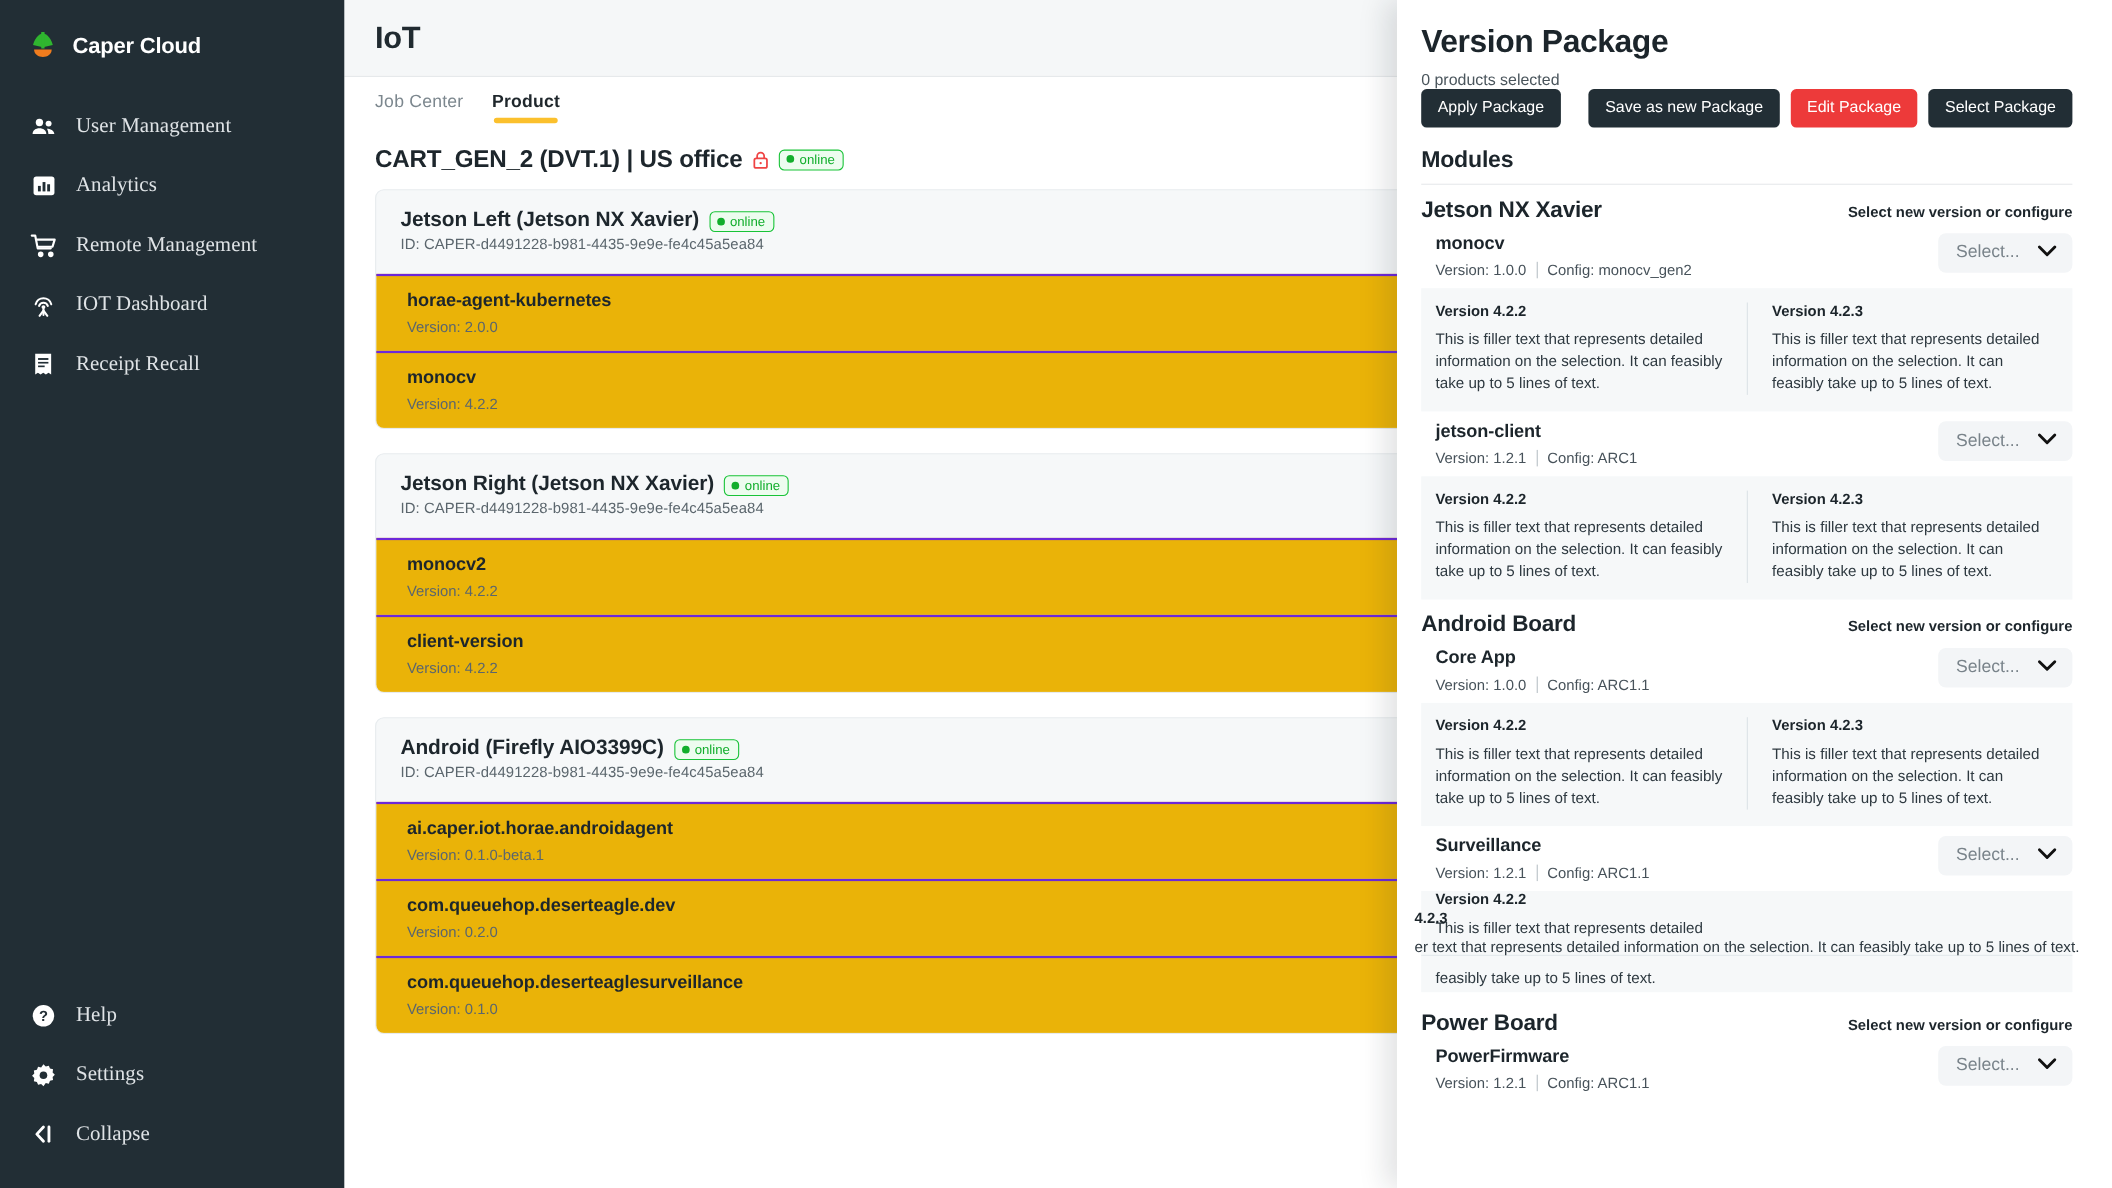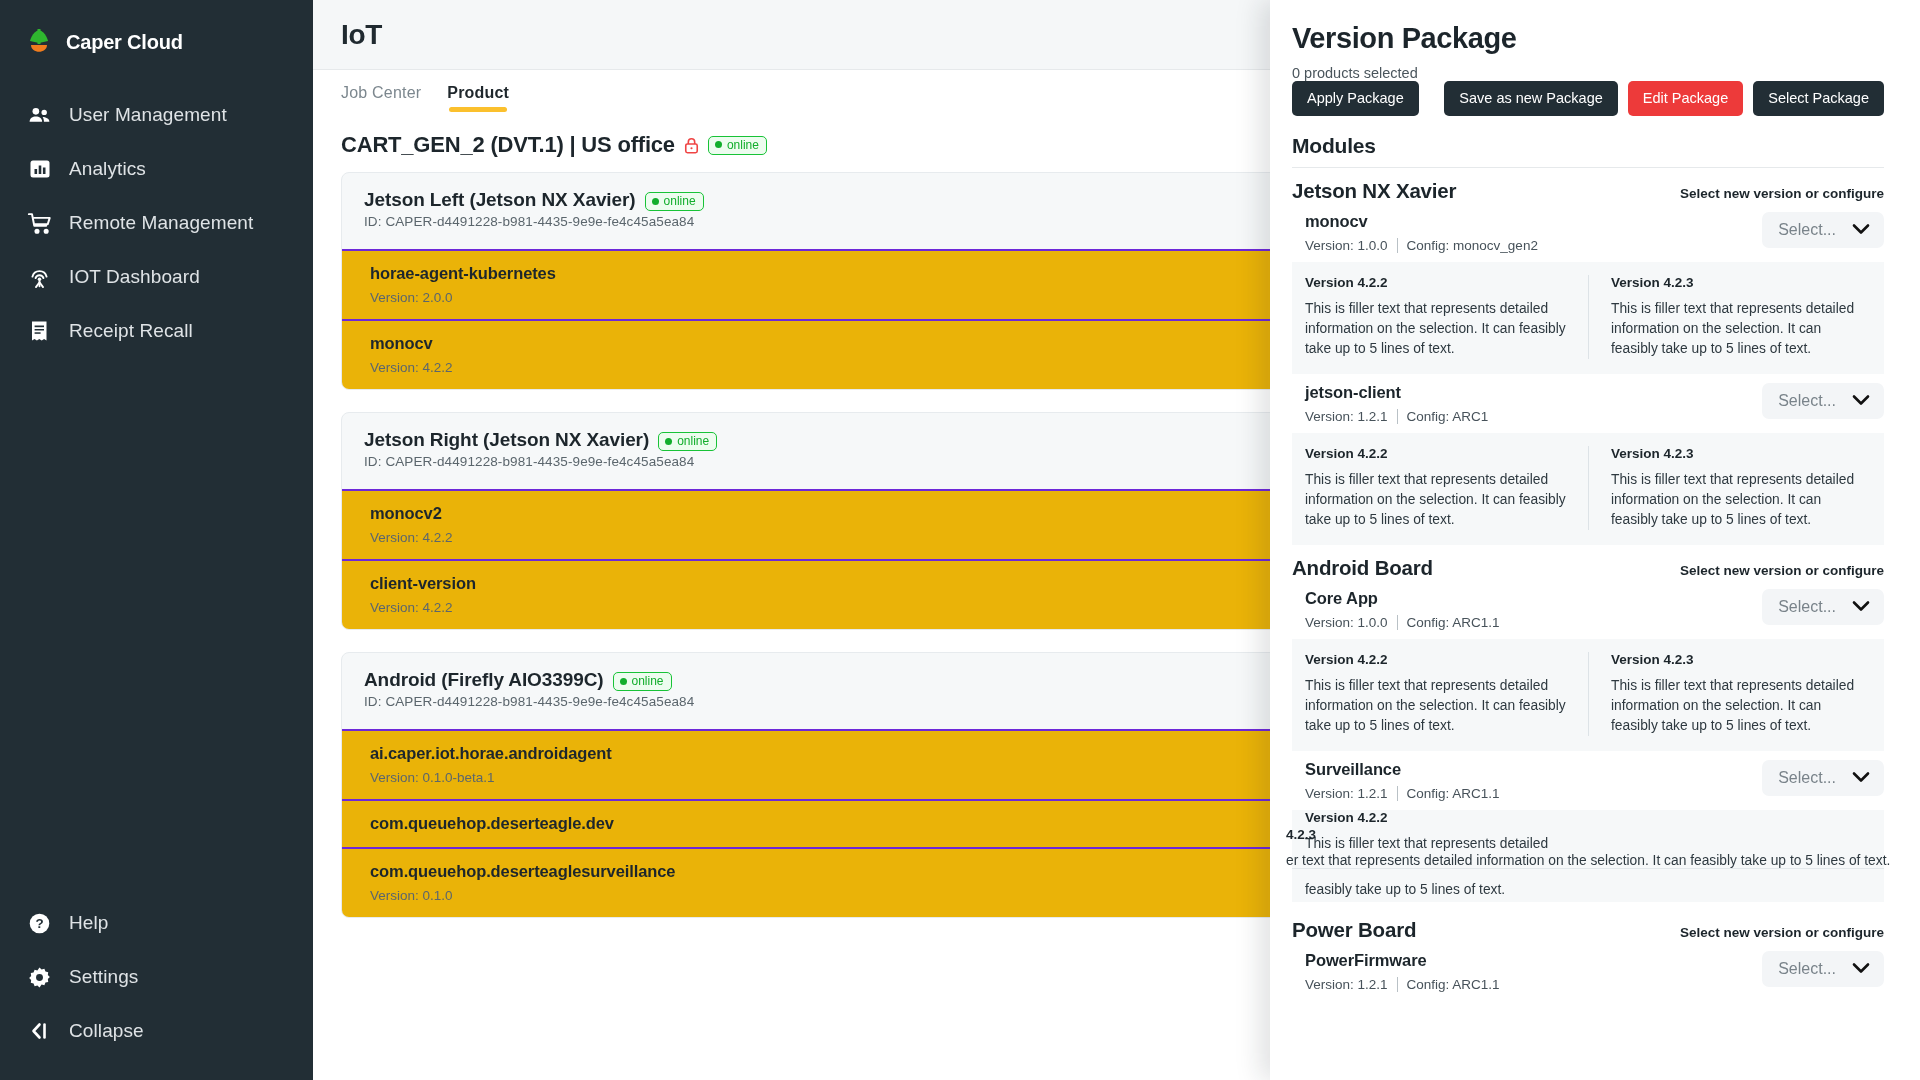--- a/index.html
+++ b/index.html
@@ -23,21 +23,21 @@
   }
   .brand { display: flex; align-items: center; gap: 14px; padding: 10px 0 10px 26px; height: 48px; }
   .brand-logo { width: 26px; height: 28px; position: relative; flex: 0 0 26px; }
   .brand-name { font-size: 20px; font-weight: 700; letter-spacing: -0.2px; color: #fff; }
   .nav { margin-top: 22px; display: flex; flex-direction: column; }
   .nav-item {
     display: flex; align-items: center; gap: 16px;
     padding: 12px 0 12px 26px; height: 54px;
     cursor: pointer;
   }
-  .nav-label { font-size: 19px; color: #DFE3E6; font-weight: 400; letter-spacing: 0.1px; }
+  .nav-label { font-size: 19px; color: #DFE3E6; font-weight: 400; letter-spacing: 0.1px; font-family: Liberation Serif, serif; }
   .nav-icon { width: 27px; height: 27px; display: flex; align-items: center; justify-content: center; flex: 0 0 27px; }
   .nav-icon svg { display: block; }
   .sidebar-bottom { margin-top: auto; padding-bottom: 22px; display: flex; flex-direction: column; }
 
   
   .main {
     flex: 1 1 auto; height: 1080px;
     background: #FFFFFF;
     display: flex; flex-direction: column;
     position: relative;
@@ -361,20 +361,21 @@
             </span>
           </div>
           <div class="device-id">ID: CAPER-d4491228-b981-4435-9e9e-fe4c45a5ea84</div>
         </div>
         <div class="pkg-row">
           <div class="pkg-name">ai.caper.iot.horae.androidagent</div>
           <div class="pkg-version">Version: 0.1.0-beta.1</div>
         </div>
         <div class="pkg-row">
           <div class="pkg-name">com.queuehop.deserteagle.dev</div>
+          <div class="pkg-version">Version: 0.2.0</div>
         </div>
         <div class="pkg-row">
           <div class="pkg-name">com.queuehop.deserteaglesurveillance</div>
           <div class="pkg-version">Version: 0.1.0</div>
         </div>
       </section>
     </div>
   </main>
 
   <aside class="right-panel">

